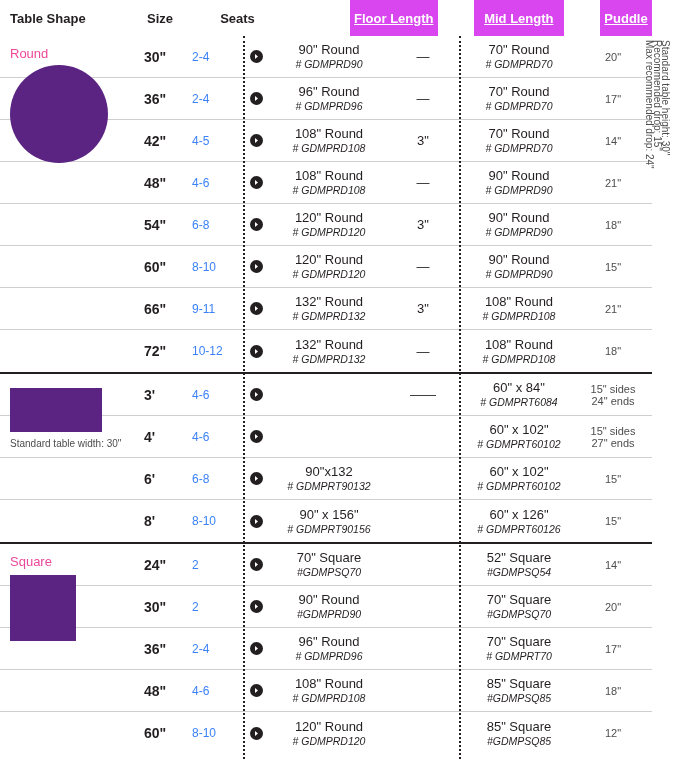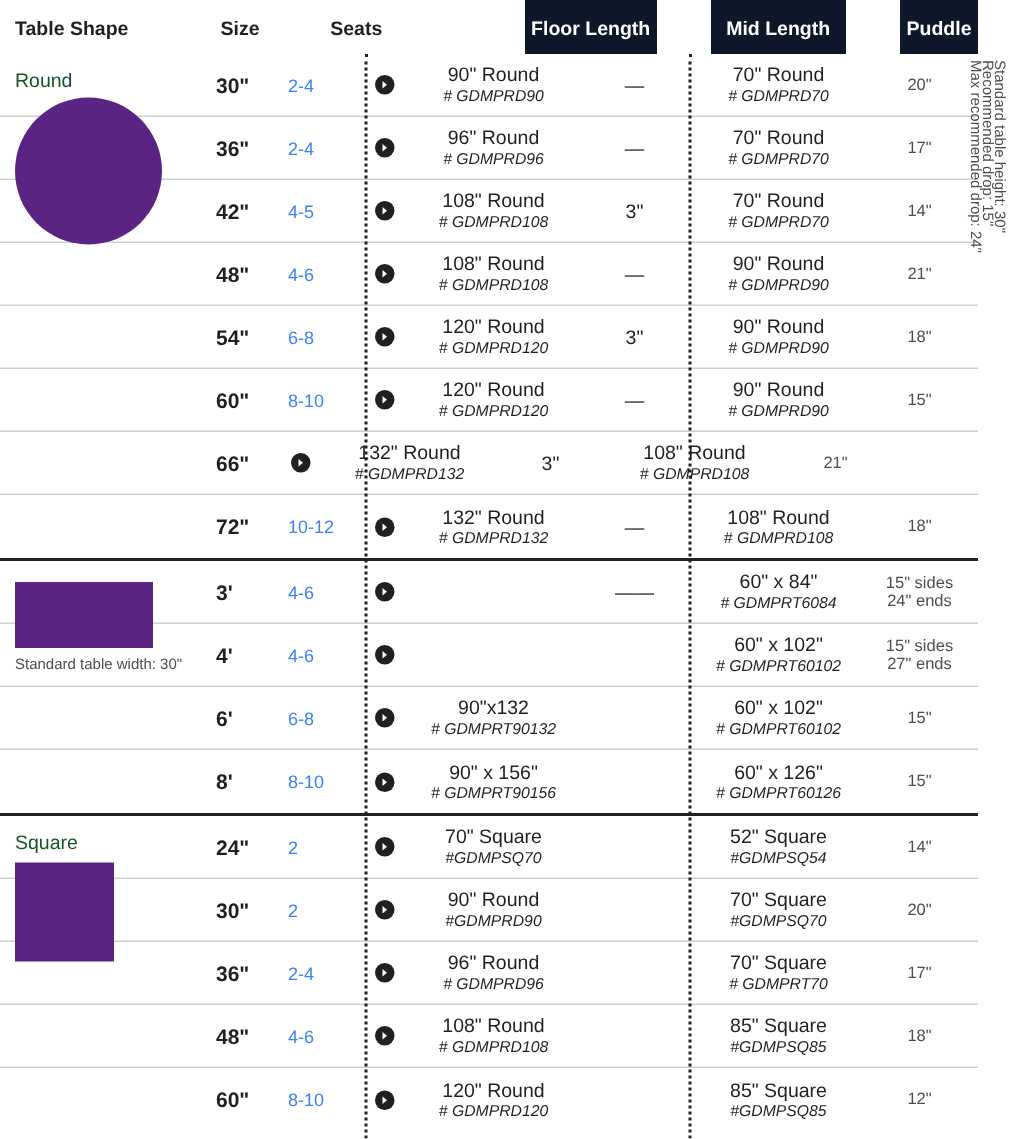--- a/index.html
+++ b/index.html
@@ -34,22 +34,23 @@
     font-weight: bold;
     font-size: 13px;
     box-sizing: border-box;
   }
   .hdr-plain {
     color: #231f20;
     background: #ffffff;
   }
   .hdr-purple {
     color: #ffffff;
-    background: #0f172a;
+    background: #d946ef;
     justify-content: center;
+    text-decoration: underline;
   }
   .c-shape   { width: 138px; padding-left: 10px; }
   .c-size    { width:  48px; padding-left: 6px; }
   .c-seats   { width:  56px; padding-left: 6px; }
   .c-arrow   { width:  28px; }
   .c-floor   { width: 118px; }
   .c-puddle  { width:  70px; }
   .c-mid     { width: 122px; }
   .c-drop    { width:  66px; }
 
@@ -105,21 +106,21 @@
     background: #231f20;
     display: flex;
     align-items: center;
     justify-content: center;
   }
   .arrow-icon svg { display: block; }
 
   
   .shape-label {
     font-size: 13px;
-    color: #14532d;
+    color: #ec4899;
     padding-top: 2px;
   }
   .swatch-round {
     width: 98px; height: 98px;
     border-radius: 50%;
     background: #5b2482;
     margin-top: 4px;
   }
   .swatch-rect {
     width: 92px; height: 44px;
@@ -339,20 +340,21 @@
             </div>
             <div class="cell center mid-cell">
               <div class="dim-main">90" Round</div>
               <div class="dim-sku"># GDMPRD90</div>
             </div>
             <div class="cell center drop-cell">15"</div>
           </div>
           <div class="row">
             <div class="cell shape-cell"></div>
             <div class="cell size-cell">66"</div>
+            <div class="cell seats-cell">9-11</div>
             <div class="cell arrow-cell">
               <span class="arrow-icon">
                 <svg width="7" height="7" viewBox="0 0 7 7">
                   <path d="M2 1 L5 3.5 L2 6 Z" fill="#ffffff"></path>
                 </svg>
               </span>
             </div>
             <div class="cell center floor-cell">
               <div class="dim-main">132" Round</div>
               <div class="dim-sku"># GDMPRD132</div>

